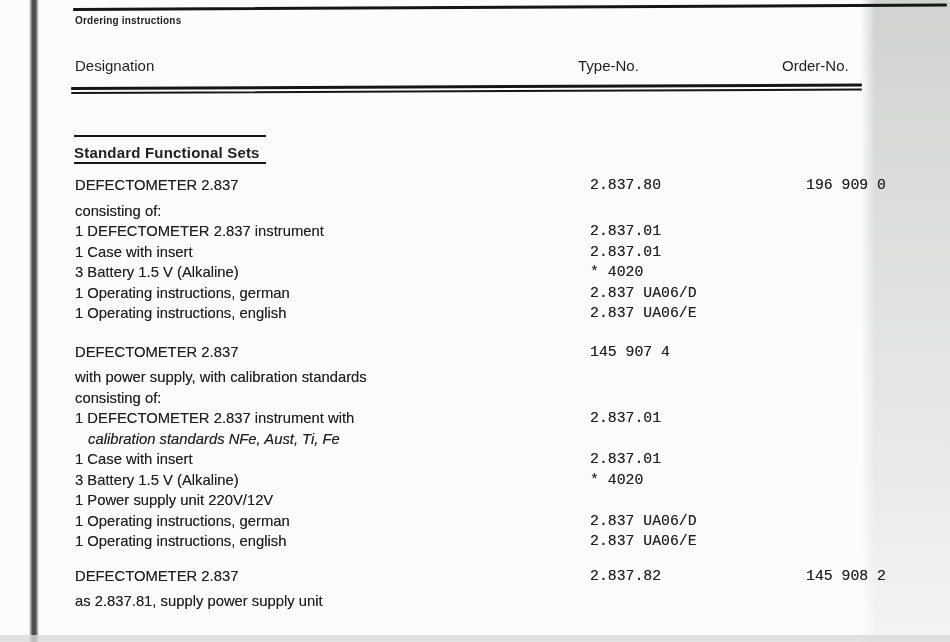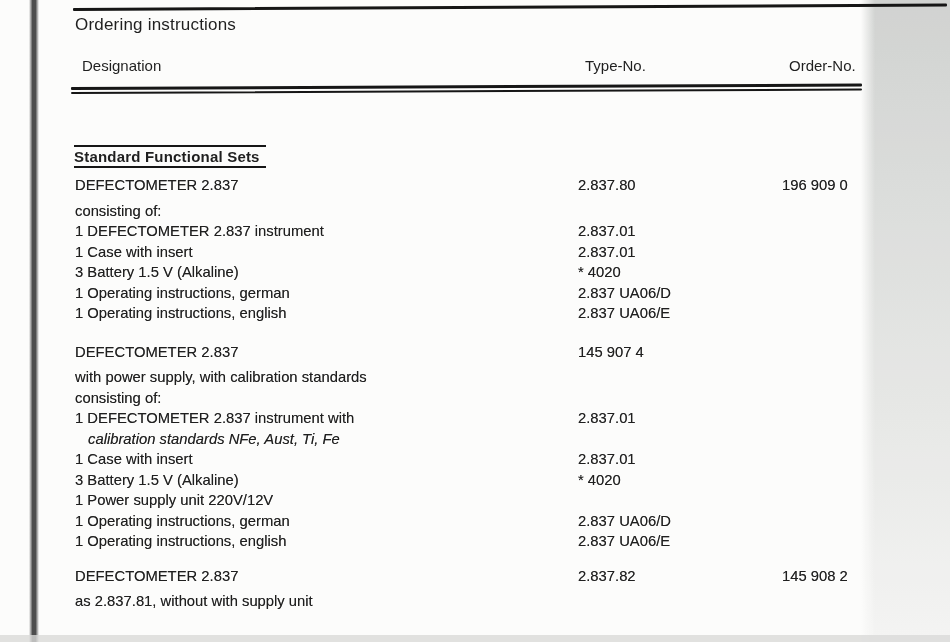--- a/index.html
+++ b/index.html
@@ -49,49 +49,49 @@
   .double-rule{
     position:absolute;left:71px;top:87px;width:791px;
     transform:rotate(-0.25deg);transform-origin:left center;
   }
   .double-rule .line-a{height:3px;background:var(--rule);border-radius:1px;}
   .double-rule .gap{height:2px;}
   .double-rule .line-b{height:2px;background:var(--rule);border-radius:1px;}
   
   .doc-title{
     position:absolute;left:75px;top:15px;
-    font-size:17px;font-weight:400;letter-spacing:.2px;
+    font-size:10px;font-weight:700;letter-spacing:.2px;
   }
   .col-header-row{
     position:absolute;left:75px;top:57px;width:800px;
     display:grid;grid-template-columns:503px 204px 1fr;
     font-size:15px;
-    margin-left:7px;
   }
   .section-heading{
-    position:absolute;left:74px;top:145px;
+    position:absolute;left:74px;top:135px;
     display:inline-block;
     font-size:15px;font-weight:700;letter-spacing:.2px;
     border-top:2.5px solid var(--rule);
     border-bottom:2.5px solid var(--rule);
-    padding:1px 6px 1px 0;
+    padding:7px 6px 1px 0;
   }
   .table-body{
     position:absolute;left:75px;top:175px;width:800px;
   }
   .set + .set{margin-top:18px;}
   .set:last-child{margin-top:14px;}
   .row{
     display:grid;grid-template-columns:503px 204px 1fr;
     font-size:14.8px;line-height:20.5px;
     text-shadow:0 0 .4px rgba(20,20,20,.55);
+    gap:12px;
   }
   .row.main-row{margin-bottom:5px;}
   .cell-designation.indent{padding-left:13px;font-style:italic;}
-  .cell-type,.cell-order{white-space:nowrap;}
+  .cell-type,.cell-order{white-space:nowrap;font-family:Liberation Mono, monospace;}
 </style>
 </head>
 <body>
 
 <div class="scan-band-left"></div>
 <div class="scan-band-right"></div>
 <div class="scan-band-bottom"></div>
 
 <div class="top-rule"></div>
 <div class="double-rule">
@@ -198,18 +198,18 @@
     <div class="cell-order"></div>
   </div>
     </div>
     <div class="set">
       <div class="row main-row">
     <div class="cell-designation">DEFECTOMETER 2.837</div>
     <div class="cell-type">2.837.82</div>
     <div class="cell-order">145 908 2</div>
   </div>
       <div class="row">
-    <div class="cell-designation">as 2.837.81, without with supply unit</div>
+    <div class="cell-designation">as 2.837.81, supply power supply unit</div>
     <div class="cell-type"></div>
     <div class="cell-order"></div>
   </div>
     </div>
   </div>
 
 </body></html>

